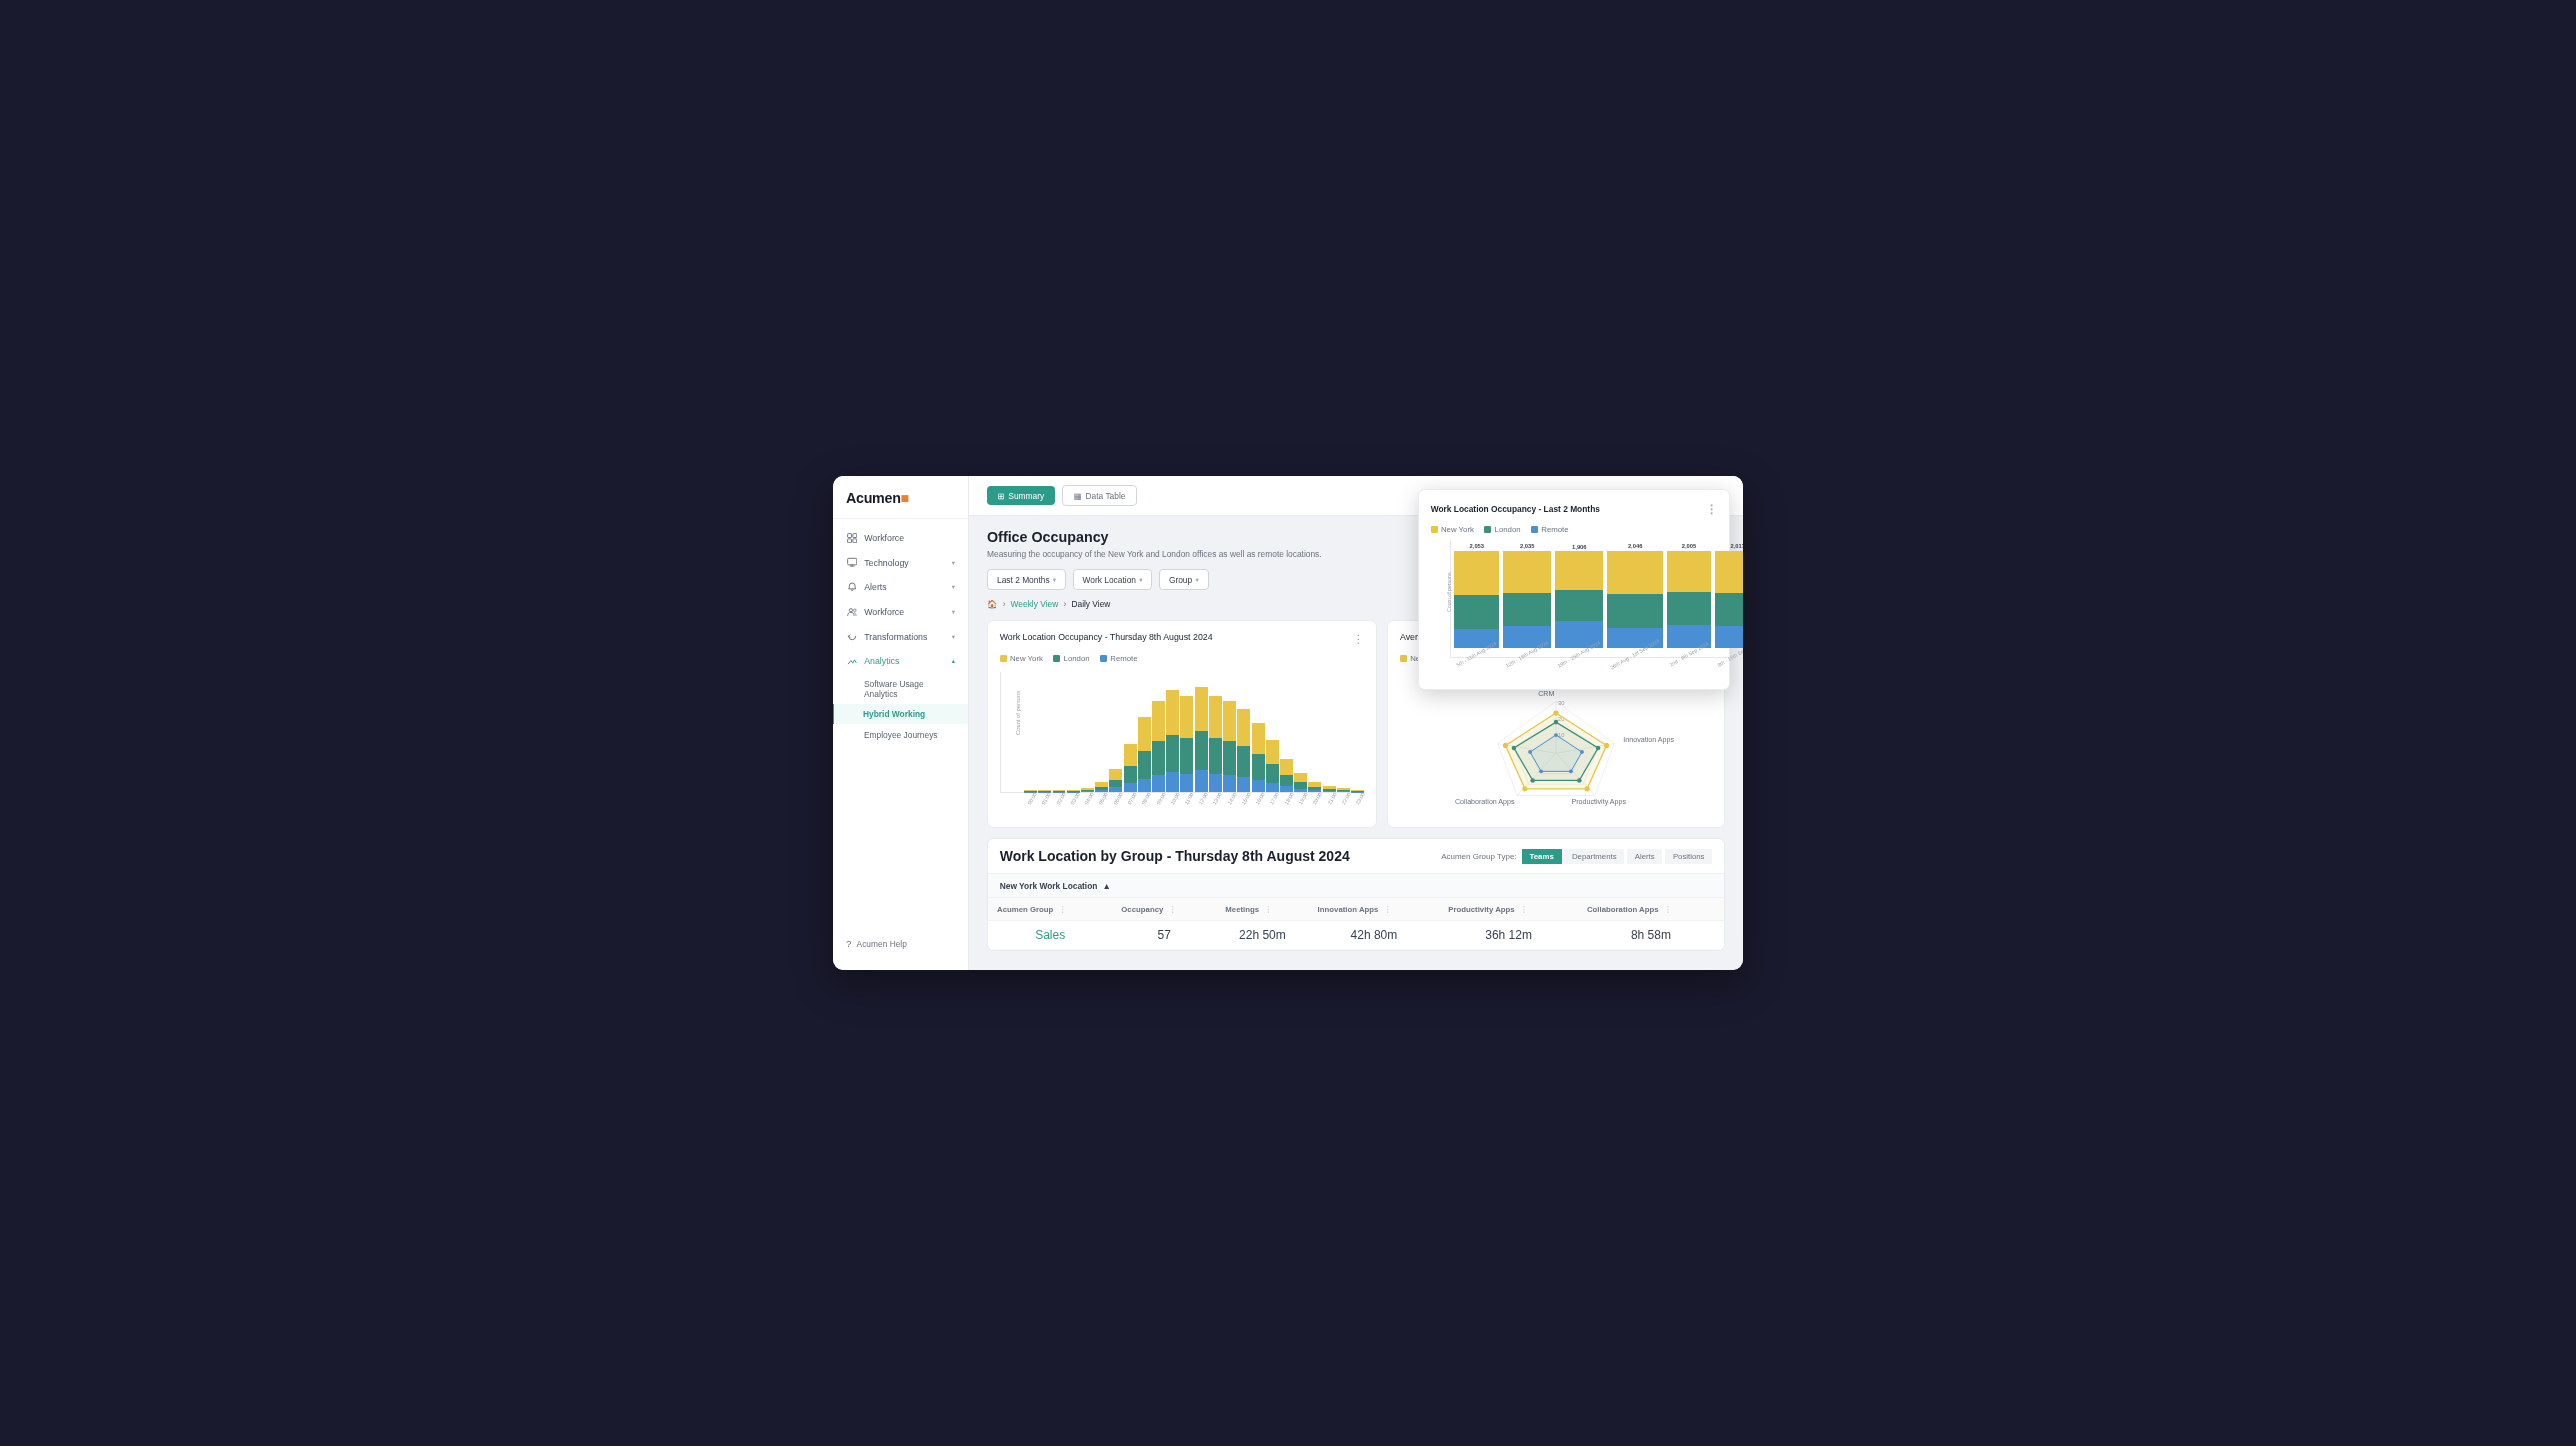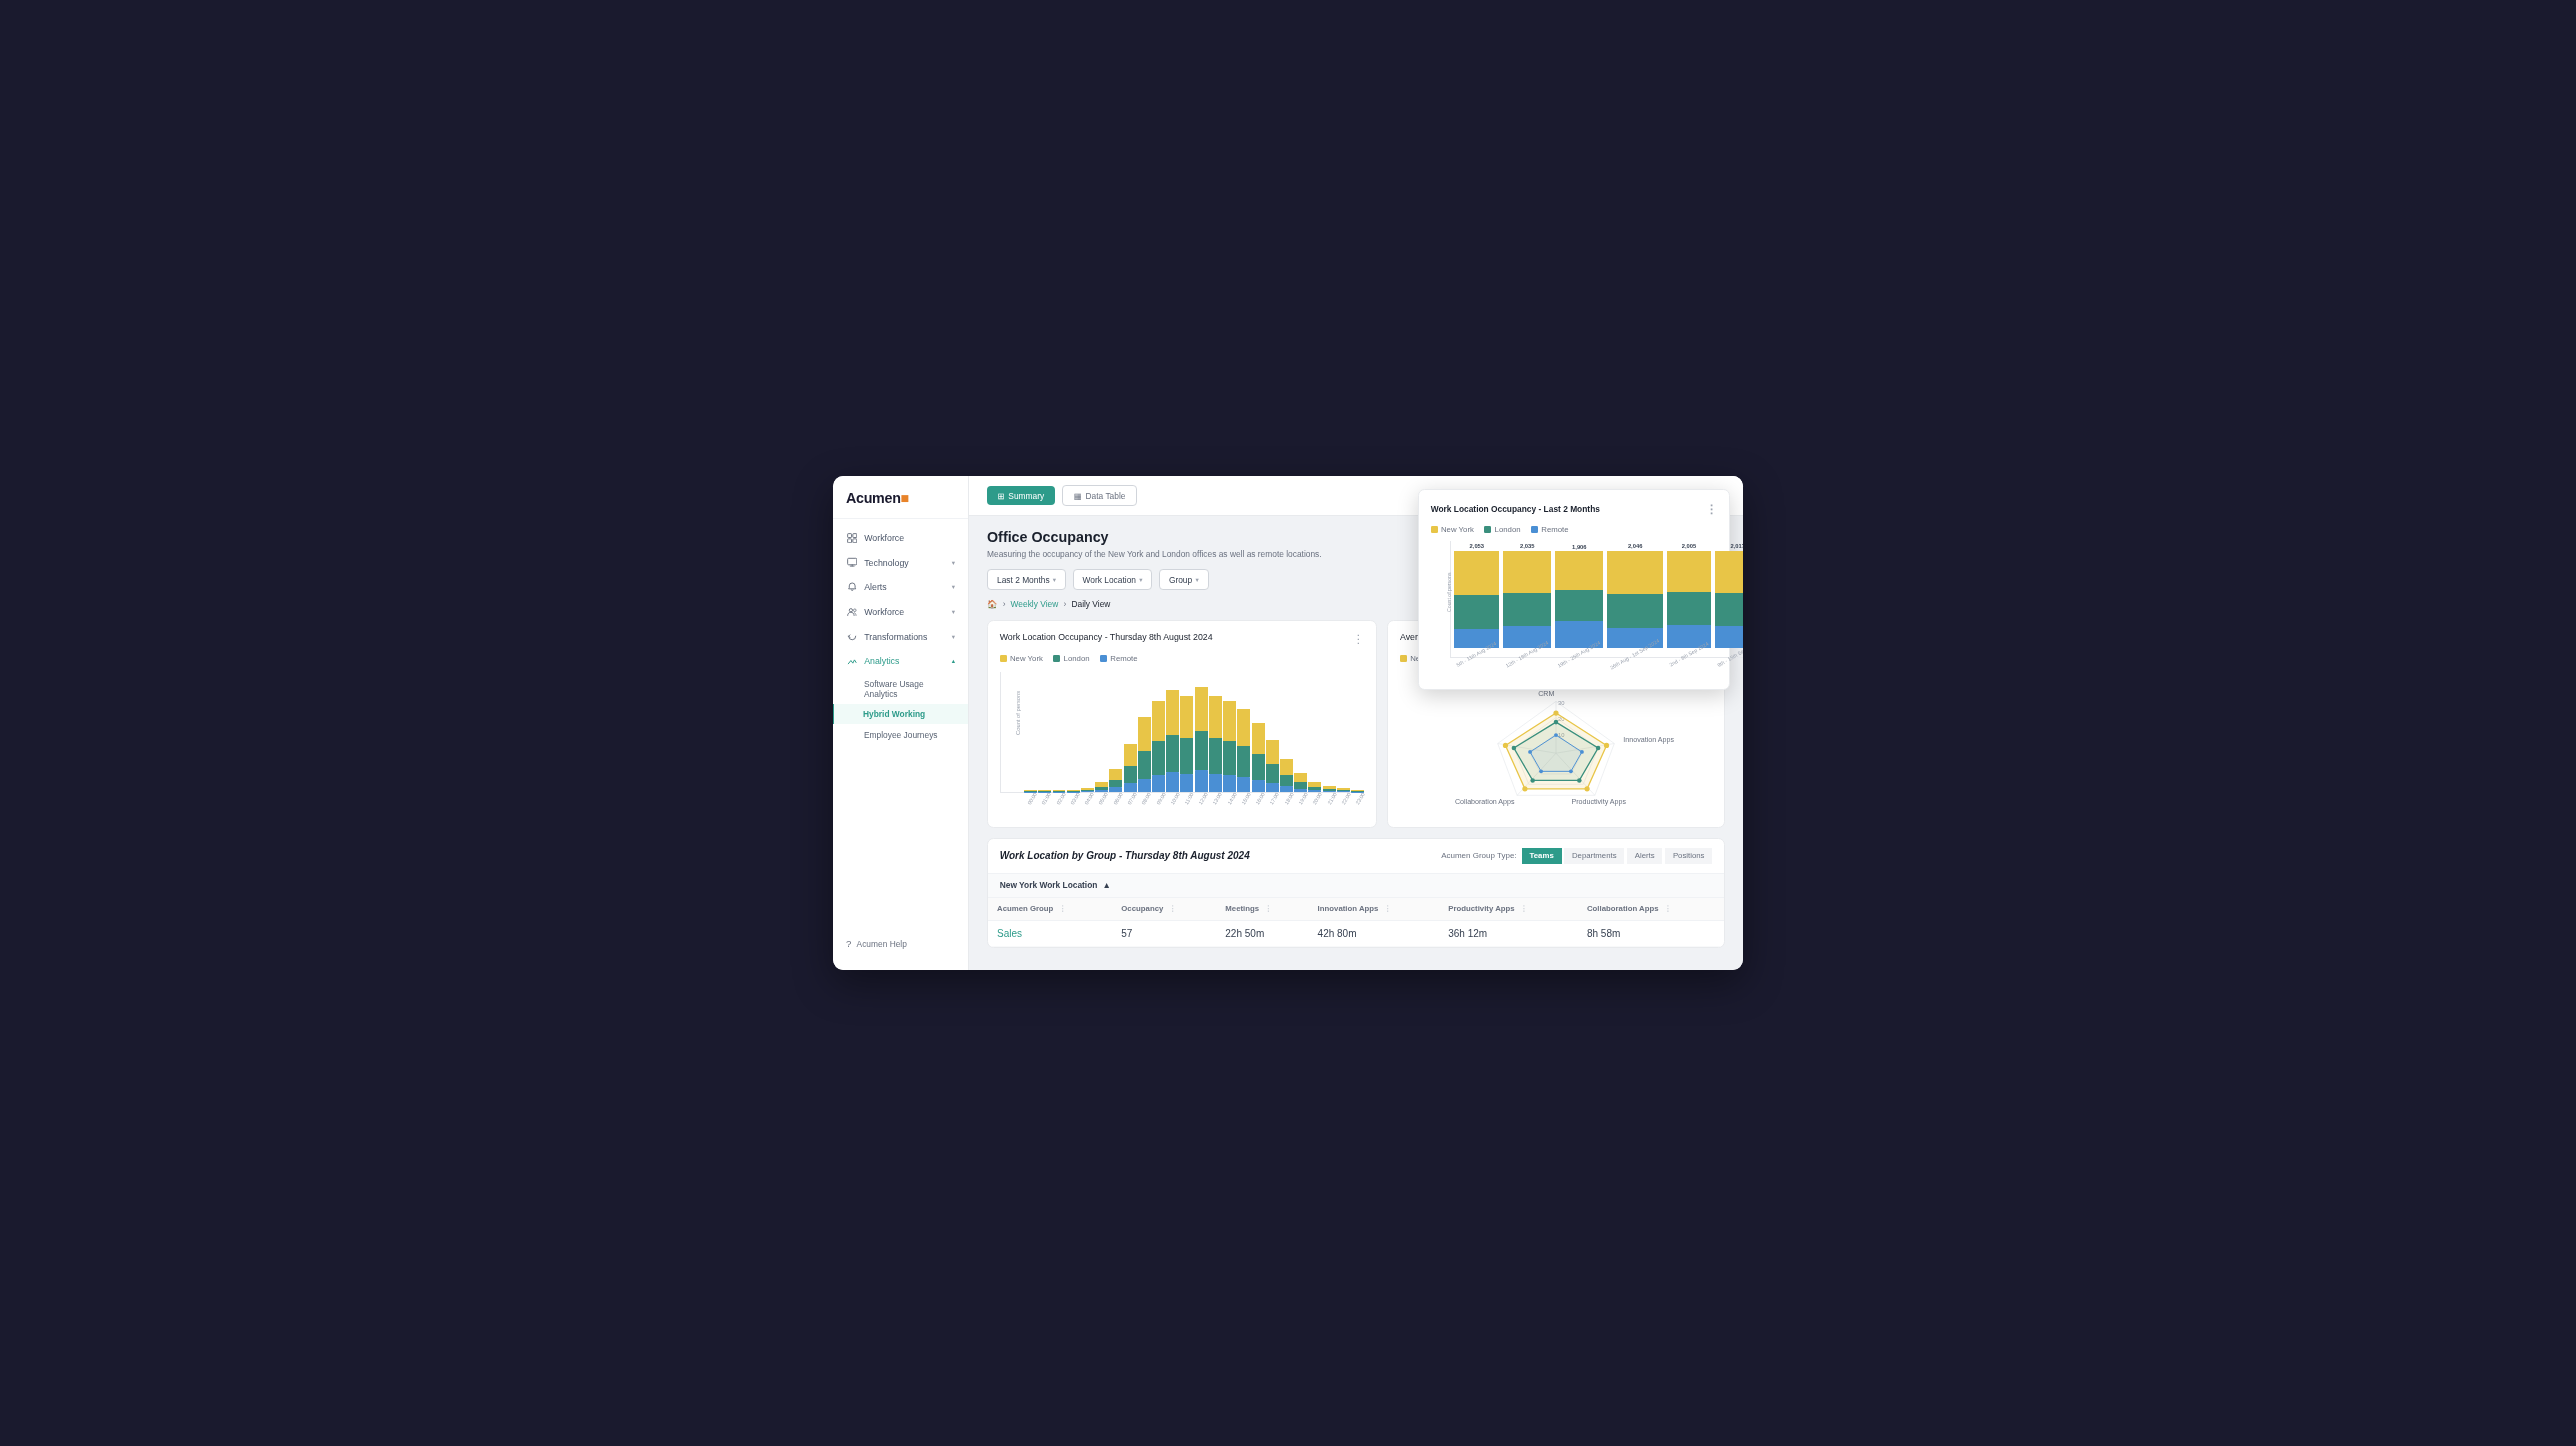--- a/index.html
+++ b/index.html
@@ -270,24 +270,23 @@
       overflow: hidden;
     }
     .table-header-bar {
       display: flex;
       align-items: center;
       justify-content: space-between;
       padding: 9px 11.7px;
       border-bottom: 0.6px solid #f0f2f5;
     }
     .table-header-title {
-      font-size: 10px;
+      font-size: 14px;
       font-weight: 600;
       color: #1a202c;
-      font-style: italic;
     }
     .group-type-area {
       display: flex;
       align-items: center;
       gap: 5.2px;
       font-size: 8px;
       color: #6b7280;
     }
     .group-tabs {
       display: flex;
@@ -321,23 +320,24 @@
       padding: 6.5px 9px;
       font-size: 7.8px;
       font-weight: 600;
       color: #6b7280;
       text-align: left;
       border-bottom: 0.6px solid #f0f2f5;
       background: #fafafa;
     }
     .data-table td {
       padding: 7.1px 9px;
-      font-size: 10px;
+      font-size: 12px;
       color: #374151;
       border-bottom: 0.6px solid #f8f9fa;
+      text-align: center;
     }
     .data-table td.link { color: #2d9b8a; cursor: pointer; }
     .col-icon { color: #d1d5db; margin-left: 3.2px; font-size: 7.8px; }
     
     .popup-card {
       position: absolute;
       top: 13px;
       right: 13px;
       width: 312px;
       background: #fff;

